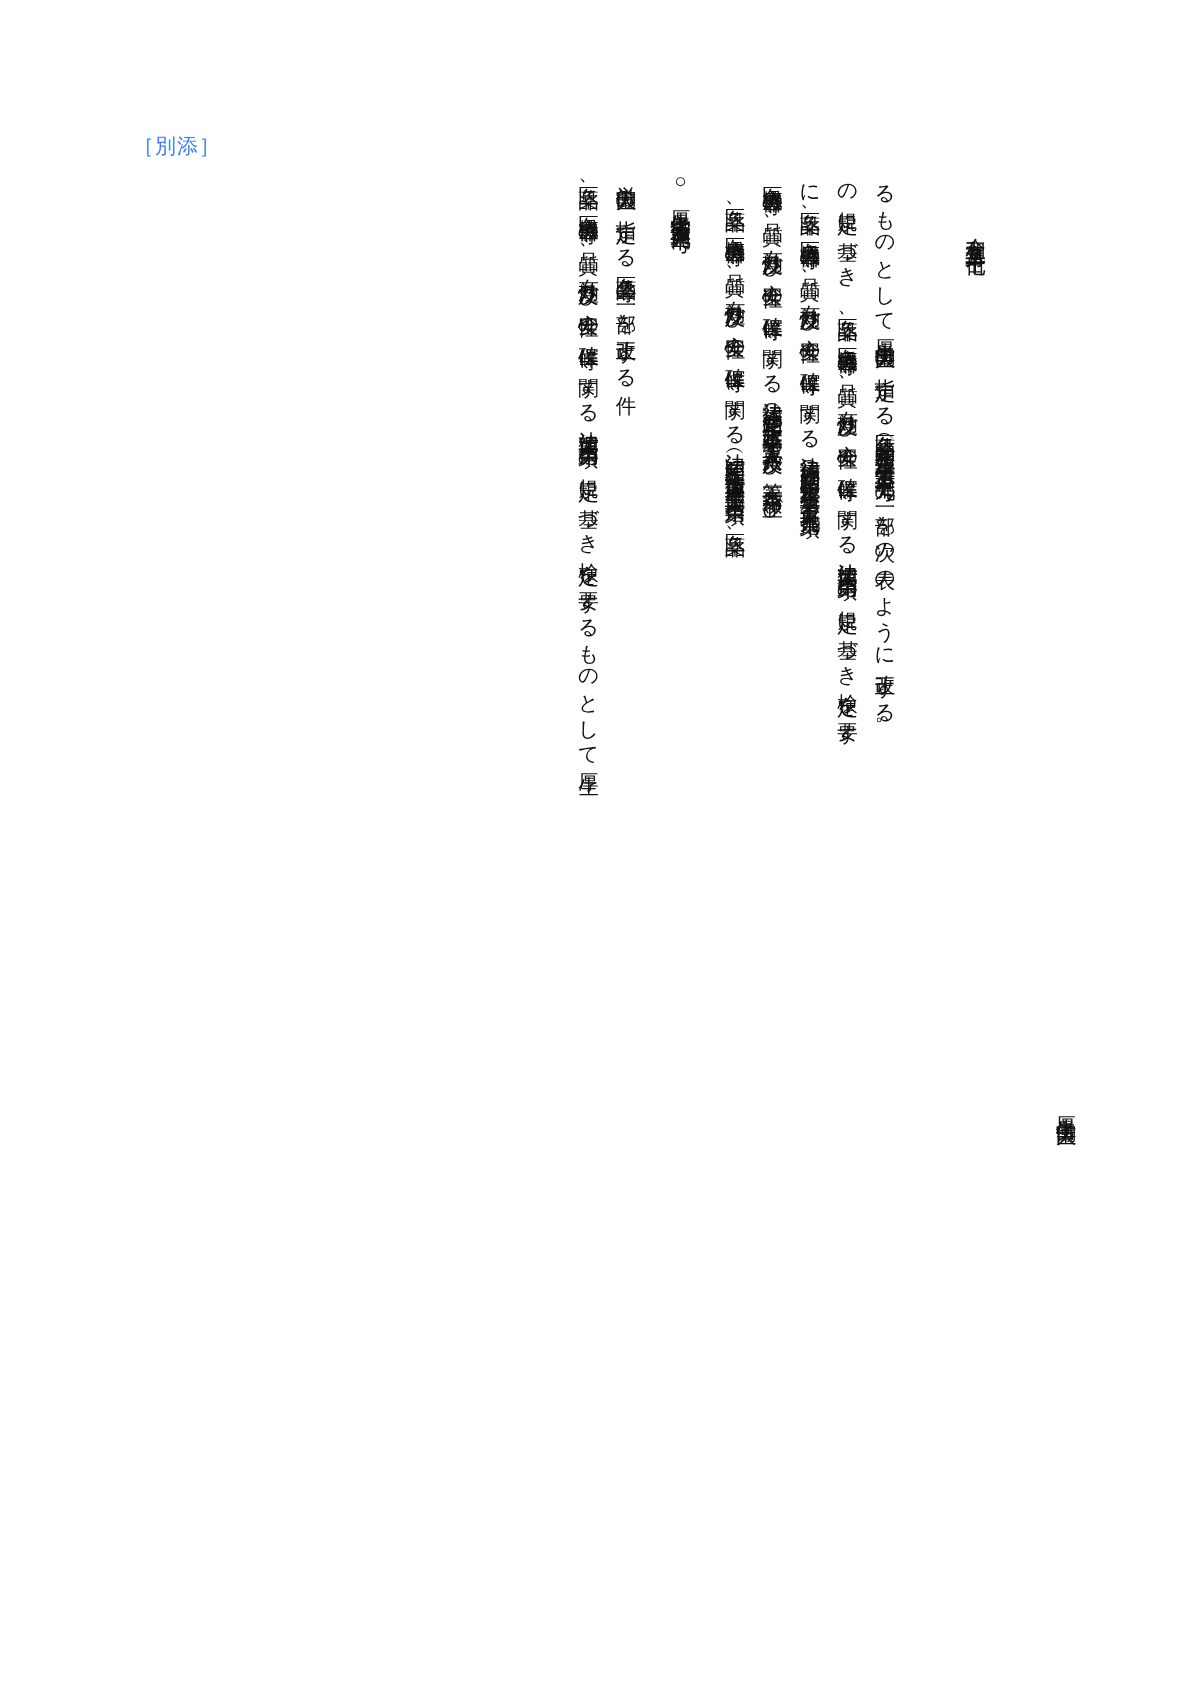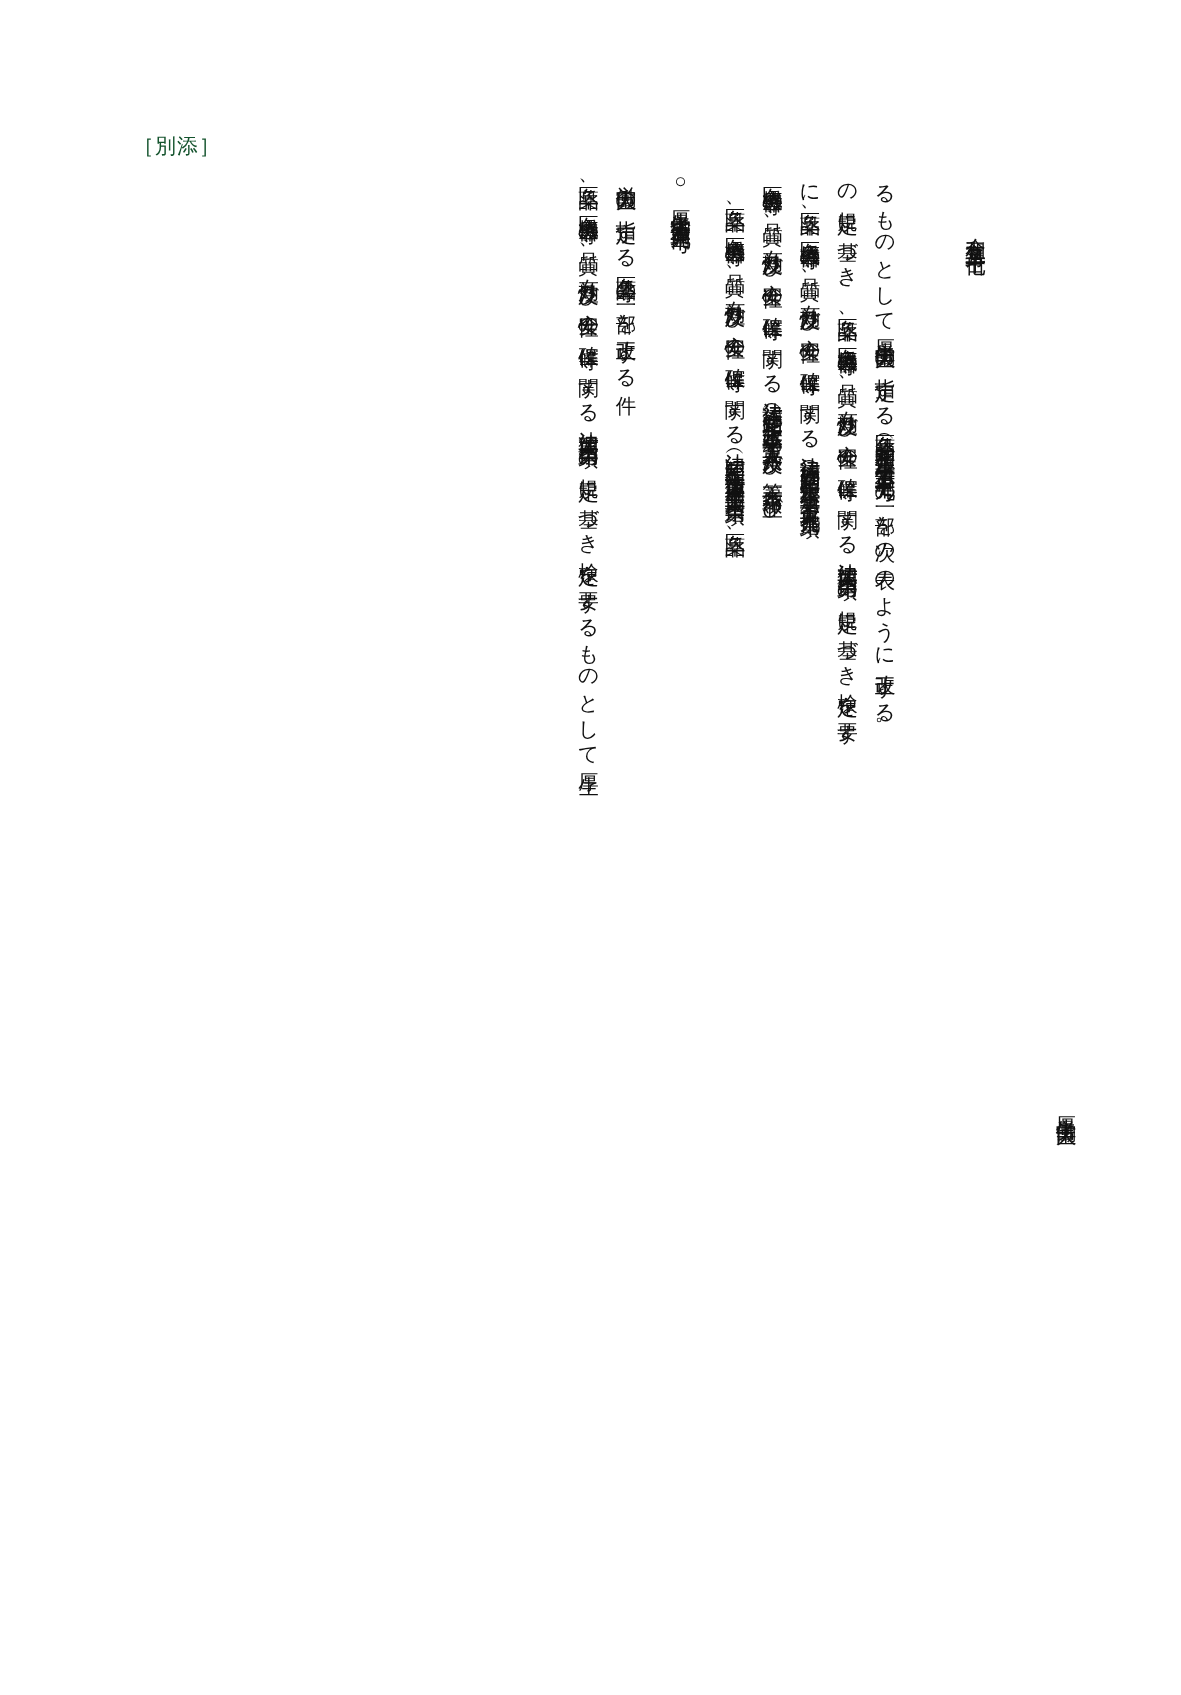--- a/index.html
+++ b/index.html
@@ -19,21 +19,21 @@
     overflow: hidden;
   }
 
   
   .attach-label {
     position: absolute;
     left: 133px;
     top: 132px;
     font-size: 21px;
     letter-spacing: 1px;
-    color: #14532d;
+    color: #3b82f6;
     white-space: nowrap;
     text-align: right;
   }
 
   
   .vtext-area {
     position: absolute;
     right: 105px;
     top: 170px;
     height: 1270px;

